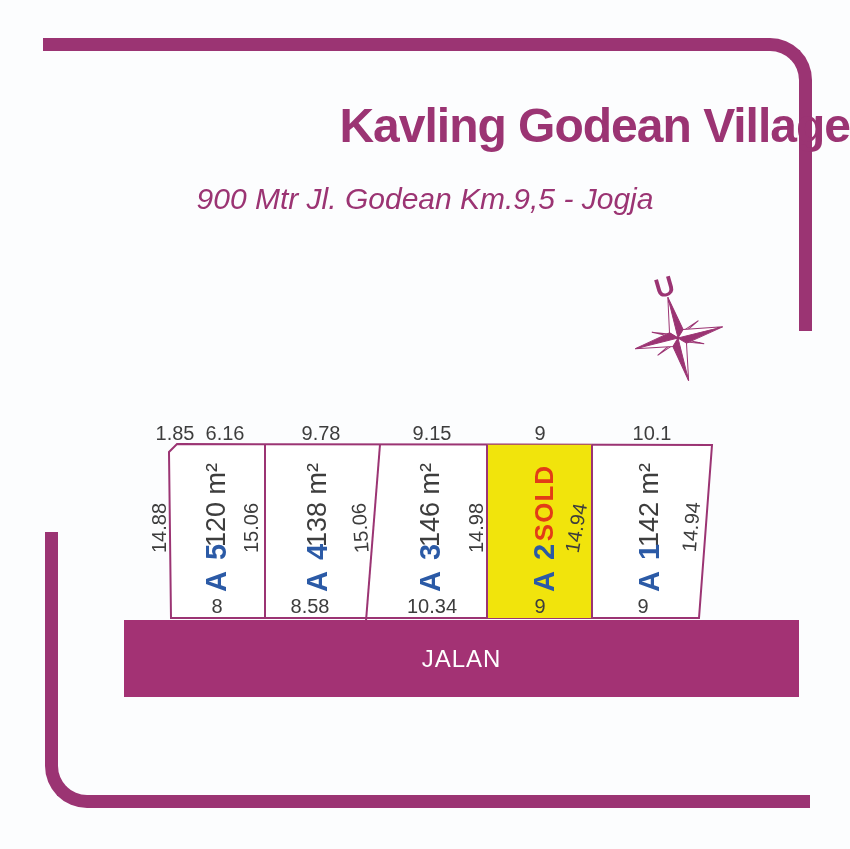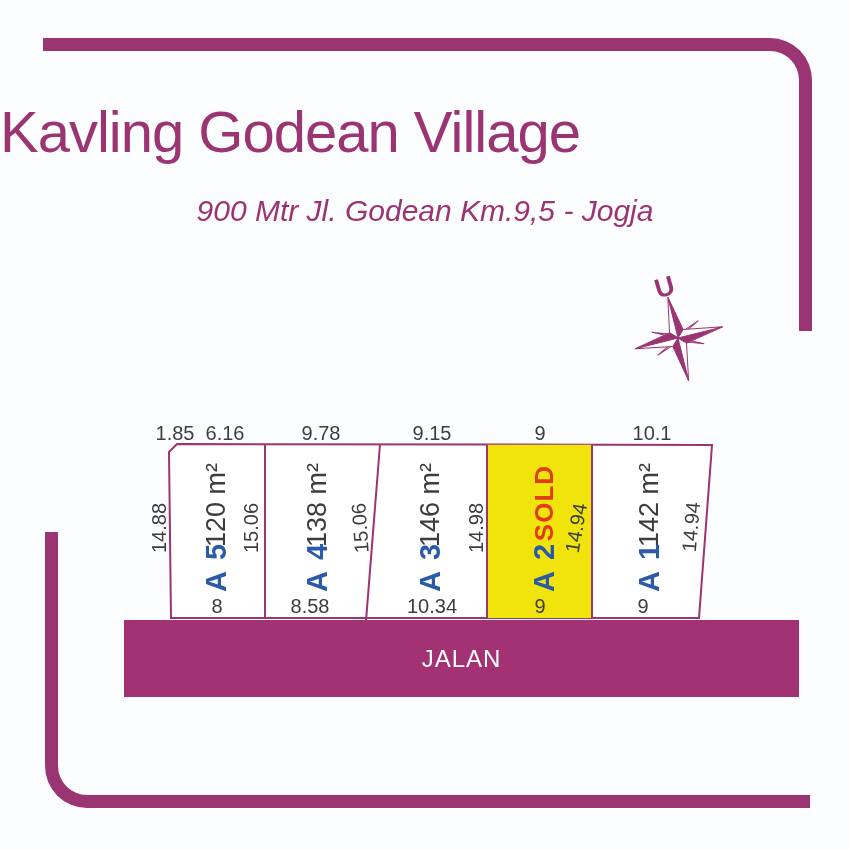--- a/index.html
+++ b/index.html
@@ -13,25 +13,25 @@
     position:absolute;left:43px;top:38px;width:756px;height:280px;
     border-top:13px solid #9B3473;border-right:13px solid #9B3473;
     border-top-right-radius:42px;
   }
   .frame-bottom{
     position:absolute;left:45px;top:532px;width:752px;height:263px;
     border-left:13px solid #9B3473;border-bottom:13px solid #9B3473;
     border-bottom-left-radius:42px;
   }
   .title{
-    position:absolute;left:0;right:0;top:98px;text-align:left;
-    font-size:58px;font-weight:400;letter-spacing:-1px;color:#9B3473;
+    position:absolute;left:0;right:0;top:98px;text-align:right;
+    font-size:48px;font-weight:700;letter-spacing:-1px;color:#9B3473;
   }
   .subtitle{
-    position:absolute;left:0;right:0;top:194px;text-align:center;
+    position:absolute;left:0;right:0;top:182px;text-align:center;
     font-size:30px;font-style:italic;color:#9B3473;
   }
   .compass{position:absolute;left:608px;top:258px;width:140px;height:135px;}
   .plots-svg{position:absolute;left:120px;top:425px;width:620px;height:280px;}
   .road{
     position:absolute;left:124px;top:620px;width:675px;height:77px;
     background:#A33274;display:flex;align-items:center;justify-content:center;
   }
   .road span{color:#FFFFFF;font-size:24px;letter-spacing:1px;}
   

